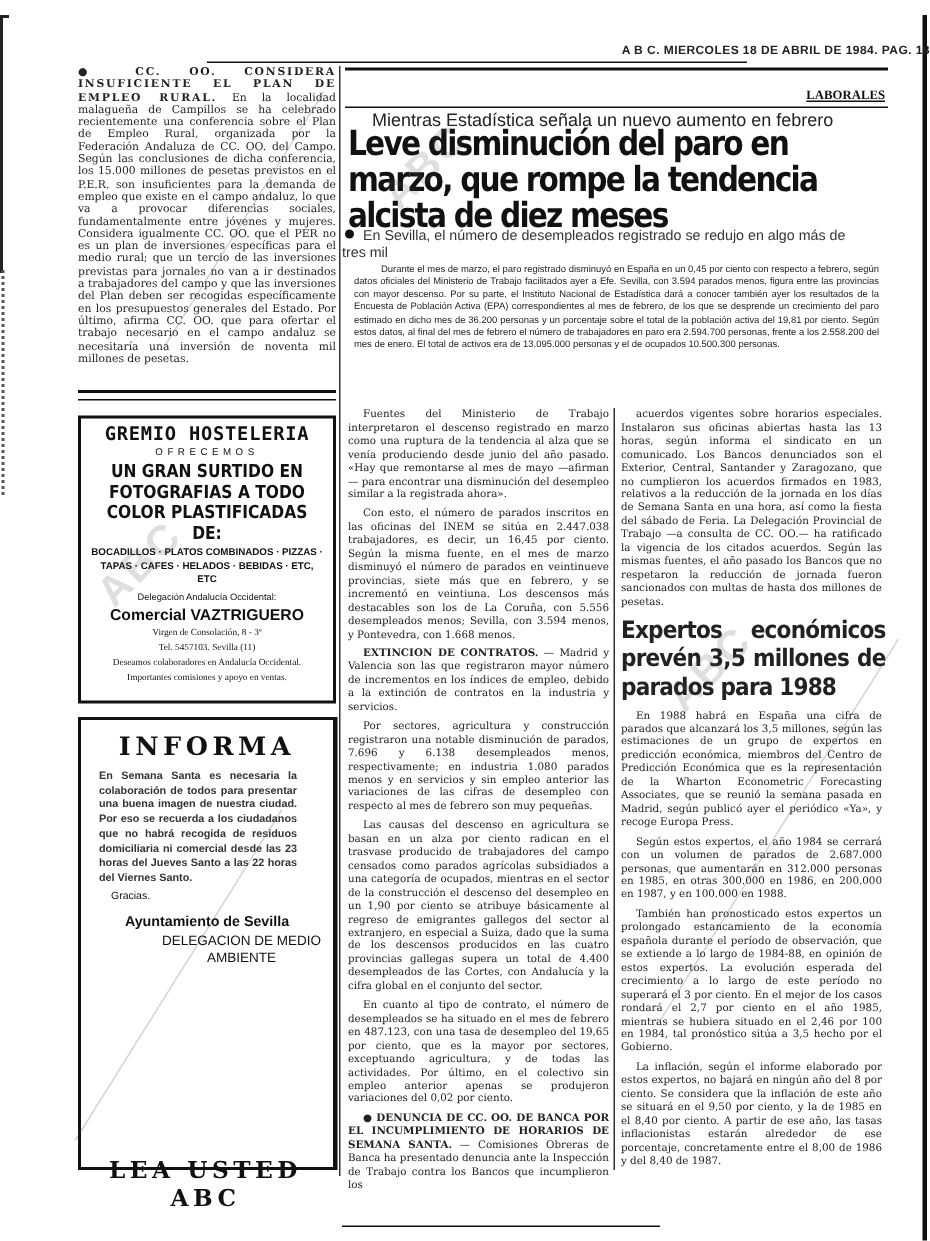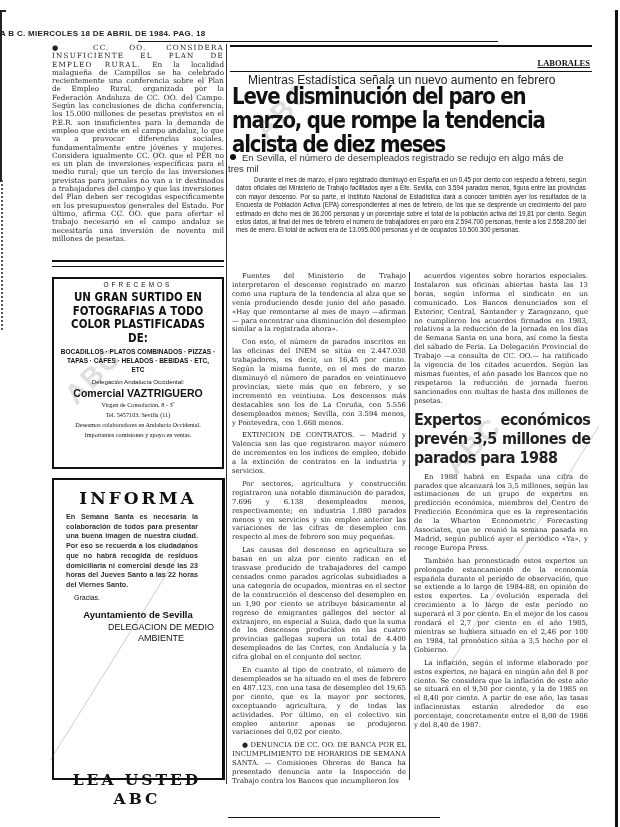--- a/index.html
+++ b/index.html
@@ -1,25 +1,25 @@
 <!DOCTYPE html>
 <html><head>
 <meta charset="utf-8">
 <style>
   html, body { margin: 0; padding: 0; }
   body { width: 620px; height: 827px; background: #ffffff; position: relative; overflow: hidden; color: #111; font-family: "DejaVu Serif", serif; }
   .edge-left { position: absolute; left: 0; top: 10px; width: 4px; height: 170px; border-left: 2px solid #222; border-top: 2px solid #222; }
   .edge-left-dots { position: absolute; left: 1px; top: 180px; width: 2px; height: 150px; border-left: 2px dotted #555; }
   .edge-right { position: absolute; right: 2px; top: 10px; width: 3px; height: 820px; background: #111; }
-  .masthead { position: absolute; left: 0; width: 620px; top: 29px; text-align: left; font-family: "Liberation Sans", sans-serif; font-size: 8px; font-weight: bold; letter-spacing: 0.3px; color: #222; }
+  .masthead { position: absolute; left: 0; width: 620px; top: 29px; text-align: right; font-family: "Liberation Sans", sans-serif; font-size: 8px; font-weight: bold; letter-spacing: 0.3px; color: #222; }
   .rule { position: absolute; height: 0; border-top: 1px solid #111; }
   .left-col { position: absolute; left: 52px; top: 44px; width: 172px; }
   .vdiv { position: absolute; left: 226px; top: 44px; height: 740px; border-left: 1px solid #333; }
   .news { font-size: 7.2px; line-height: 8.3px; text-align: justify; color: #222; }
-  .news .kicker { font-weight: normal; letter-spacing: 1.2px; }
+  .news .kicker { font-weight: bold; letter-spacing: 1.2px; }
   .ad1 { position: absolute; left: 52px; top: 277px; width: 168px; height: 188px; border: 2px solid #111; text-align: center; font-family: "Liberation Sans", sans-serif; }
   .ad1 .t1 { font-size: 17px; font-weight: bold; letter-spacing: 3px; margin-top: 8px; font-family: "DejaVu Sans", sans-serif; }
   .ad1 .t2 { font-size: 12.5px; font-weight: bold; letter-spacing: 0.5px; margin-top: 2px; font-family: "DejaVu Sans Mono", monospace; }
   .ad1 .t3 { font-size: 6.5px; letter-spacing: 3px; margin-top: 2px; }
   .ad1 .t4 { font-size: 12px; font-weight: bold; line-height: 13.5px; margin-top: 3px; font-family: "DejaVu Sans", sans-serif; transform: scaleX(0.86); }
   .ad1 .t5 { font-size: 6.5px; font-weight: bold; line-height: 9px; margin-top: 2px; padding: 0 6px; }
   .ad1 .t6 { font-size: 6.2px; margin-top: 4px; }
   .ad1 .t7 { font-size: 10.5px; font-weight: bold; margin-top: 2px; }
   .ad1 .t8 { font-size: 6.2px; line-height: 8px; margin-top: 2px; font-family: "Liberation Serif", serif; }
   .ad2 { position: absolute; left: 52px; top: 478px; width: 168px; height: 298px; border: 2px solid #111; border-right-width: 3px; text-align: center; font-family: "Liberation Sans", sans-serif; }
@@ -35,21 +35,21 @@
   .kicker-line { position: absolute; left: 248px; top: 73px; font-family: "Liberation Sans", sans-serif; font-size: 12px; color: #222; text-align: center; }
   .headline { position: absolute; left: 232px; top: 84px; width: 360px; font-family: "DejaVu Sans", sans-serif; font-weight: bold; font-size: 23px; line-height: 24px; letter-spacing: -1.4px; transform: scaleX(0.86); transform-origin: left top; width: 420px; }
   .summary { position: absolute; left: 228px; top: 152px; width: 352px; font-family: "Liberation Sans", sans-serif; font-size: 9.5px; line-height: 11px; color: #333; }
   .summary .bullet { display: inline-block; width: 6px; height: 6px; background: #111; border-radius: 50%; margin: 0 6px 1px 2px; }
   .lead { position: absolute; left: 236px; top: 176px; width: 350px; font-family: "Liberation Sans", sans-serif; font-size: 6.3px; line-height: 8.4px; text-align: justify; color: #222; }
   .lead p { margin: 0; text-indent: 18px; }
   .col2 { position: absolute; left: 232px; top: 272px; width: 174px; }
   .col3 { position: absolute; left: 414px; top: 272px; width: 174px; }
   .col2 .news, .col3 .news { font-size: 6.9px; line-height: 8.9px; }
   .news p { margin: 0 0 4px 0; text-indent: 10px; }
-  .subhead { font-weight: normal; }
+  .subhead { font-weight: bold; }
   .hl2 { font-family: "DejaVu Sans", sans-serif; font-weight: bold; font-size: 16px; line-height: 19px; letter-spacing: -0.6px; margin: 4px 0 6px 0; transform: scaleX(0.9); transform-origin: left top; width: 196px; }
   .vdiv2 { position: absolute; left: 409px; top: 272px; height: 508px; border-left: 1px solid #333; }
   .watermark { position: absolute; color: rgba(80,80,80,0.18); font-family: "Liberation Sans", sans-serif; font-weight: bold; font-size: 28px; transform: rotate(-45deg); pointer-events: none; letter-spacing: 2px; }
   .wm-line { position: absolute; height: 0; border-top: 1px solid rgba(80,80,80,0.25); transform: rotate(-58deg); transform-origin: left center; pointer-events: none; }
 </style>
 </head>
 <body>
 
 <div class="edge-left"></div>
 <div class="edge-left-dots"></div>
@@ -66,20 +66,21 @@
 <div class="left-col">
   <div class="news">
     <span>● </span><span class="kicker">CC. OO. CONSIDERA INSUFICIENTE EL PLAN DE EMPLEO RURAL.</span>
     <span>En la localidad malagueña de Campillos se ha celebrado recientemente una conferencia sobre el Plan de Empleo Rural, organizada por la Federación Andaluza de CC. OO. del Campo. Según las conclusiones de dicha conferencia, los 15.000 millones de pesetas previstos en el P.E.R. son insuficientes para la demanda de empleo que existe en el campo andaluz, lo que va a provocar diferencias sociales, fundamentalmente entre jóvenes y mujeres. Considera igualmente CC. OO. que el PER no es un plan de inversiones específicas para el medio rural; que un tercio de las inversiones previstas para jornales no van a ir destinados a trabajadores del campo y que las inversiones del Plan deben ser recogidas específicamente en los presupuestos generales del Estado. Por último, afirma CC. OO. que para ofertar el trabajo necesario en el campo andaluz se necesitaría una inversión de noventa mil millones de pesetas.</span>
   </div>
 </div>
 <div class="rule" style="left:52px; top:260px; width:172px; border-top-width:2px;"></div>
 <div class="rule" style="left:52px; top:266px; width:172px;"></div>
 
 <div class="ad1">
+  <div class="t2">GREMIO HOSTELERIA</div>
   <div class="t3">OFRECEMOS</div>
   <div class="t4">UN GRAN SURTIDO EN FOTOGRAFIAS A TODO COLOR PLASTIFICADAS DE:</div>
   <div class="t5">BOCADILLOS · PLATOS COMBINADOS · PIZZAS · TAPAS · CAFES · HELADOS · BEBIDAS · ETC, ETC</div>
   <div class="t6">Delegación Andalucía Occidental:</div>
   <div class="t7">Comercial VAZTRIGUERO</div>
   <div class="t8">Virgen de Consolación, 8 - 3º</div>
   <div class="t8">Tel. 5457103. Sevilla (11)</div>
   <div class="t8">Deseamos colaboradores en Andalucía Occidental.</div>
   <div class="t8">Importantes comisiones y apoyo en ventas.</div>
 </div>
@@ -115,20 +116,21 @@
     <p>En cuanto al tipo de contrato, el número de desempleados se ha situado en el mes de febrero en 487.123, con una tasa de desempleo del 19,65 por ciento, que es la mayor por sectores, exceptuando agricultura, y de todas las actividades. Por último, en el colectivo sin empleo anterior apenas se produjeron variaciones del 0,02 por ciento.</p>
     <p><span>● </span><span class="subhead">DENUNCIA DE CC. OO. DE BANCA POR EL INCUMPLIMIENTO DE HORARIOS DE SEMANA SANTA.</span> <span>— Comisiones Obreras de Banca ha presentado denuncia ante la Inspección de Trabajo contra los Bancos que incumplieron los</span></p>
   </div>
 </div>
 
 <div class="col3">
   <div class="news">
     <p>acuerdos vigentes sobre horarios especiales. Instalaron sus oficinas abiertas hasta las 13 horas, según informa el sindicato en un comunicado. Los Bancos denunciados son el Exterior, Central, Santander y Zaragozano, que no cumplieron los acuerdos firmados en 1983, relativos a la reducción de la jornada en los días de Semana Santa en una hora, así como la fiesta del sábado de Feria. La Delegación Provincial de Trabajo —a consulta de CC. OO.— ha ratificado la vigencia de los citados acuerdos. Según las mismas fuentes, el año pasado los Bancos que no respetaron la reducción de jornada fueron sancionados con multas de hasta dos millones de pesetas.</p>
     <div class="hl2">Expertos económicos prevén 3,5 millones de parados para 1988</div>
     <p>En 1988 habrá en España una cifra de parados que alcanzará los 3,5 millones, según las estimaciones de un grupo de expertos en predicción económica, miembros del Centro de Predicción Económica que es la representación de la Wharton Econometric Forecasting Associates, que se reunió la semana pasada en Madrid, según publicó ayer el periódico «Ya», y recoge Europa Press.</p>
+    <p>Según estos expertos, el año 1984 se cerrará con un volumen de parados de 2.687.000 personas, que aumentarán en 312.000 personas en 1985, en otras 300.000 en 1986, en 200.000 en 1987, y en 100.000 en 1988.</p>
     <p>También han pronosticado estos expertos un prolongado estancamiento de la economía española durante el período de observación, que se extiende a lo largo de 1984-88, en opinión de estos expertos. La evolución esperada del crecimiento a lo largo de este período no superará el 3 por ciento. En el mejor de los casos rondará el 2,7 por ciento en el año 1985, mientras se hubiera situado en el 2,46 por 100 en 1984, tal pronóstico sitúa a 3,5 hecho por el Gobierno.</p>
     <p>La inflación, según el informe elaborado por estos expertos, no bajará en ningún año del 8 por ciento. Se considera que la inflación de este año se situará en el 9,50 por ciento, y la de 1985 en el 8,40 por ciento. A partir de ese año, las tasas inflacionistas estarán alrededor de ese porcentaje, concretamente entre el 8,00 de 1986 y del 8,40 de 1987.</p>
   </div>
 </div>
 
 <div class="rule" style="left:228px; top:817px; width:212px;"></div>
 
 <div class="watermark" style="left:60px; top:360px;">ABC</div>
 <div class="watermark" style="left:250px; top:95px;">ABC</div>
 <div class="watermark" style="left:440px; top:430px;">ABC</div>

